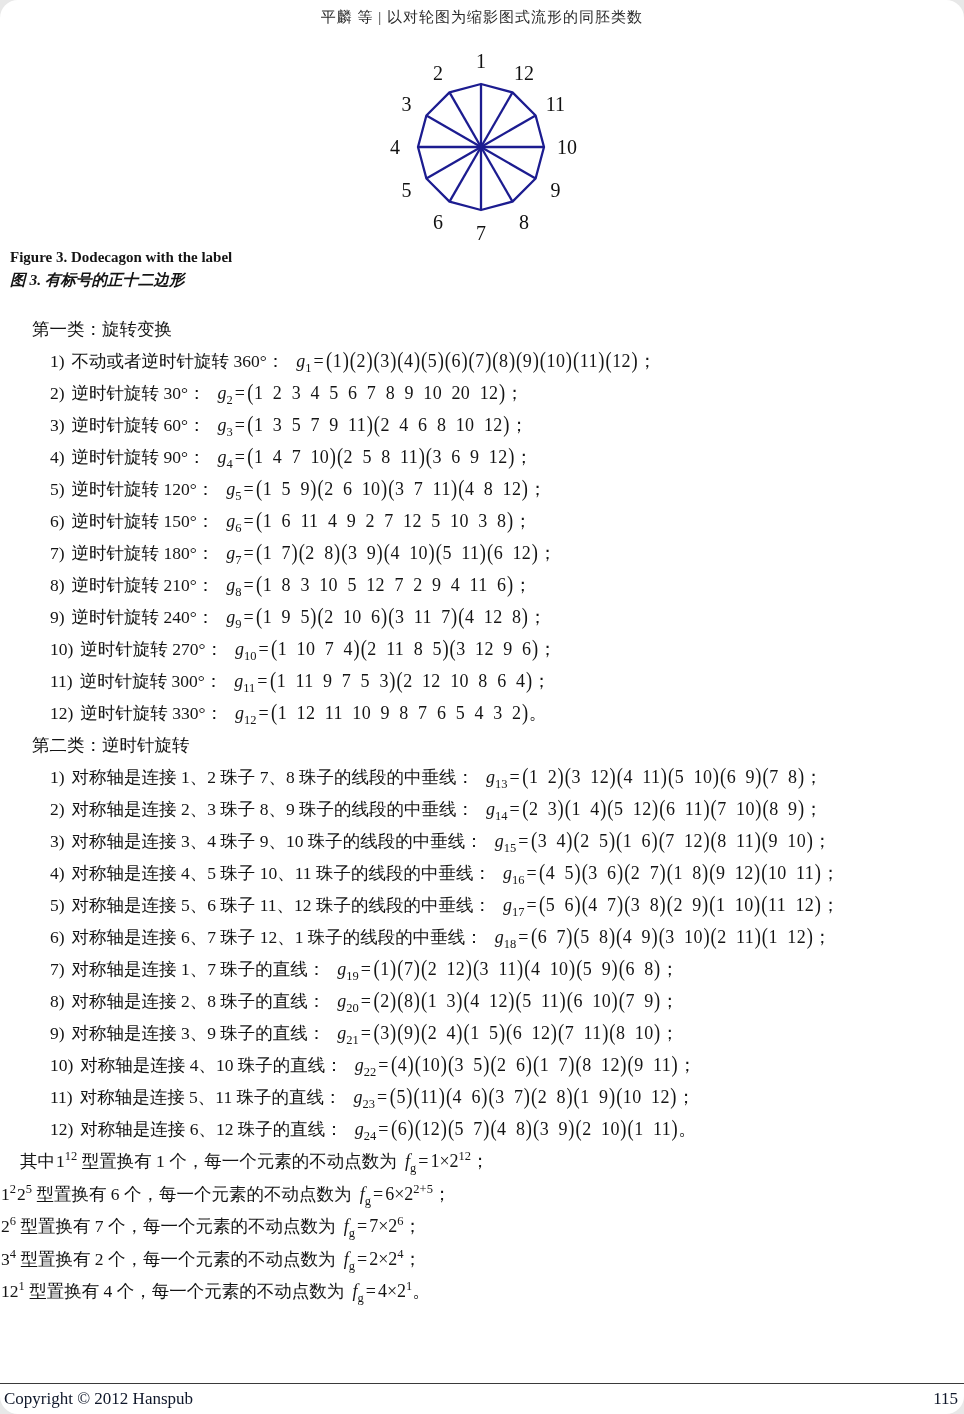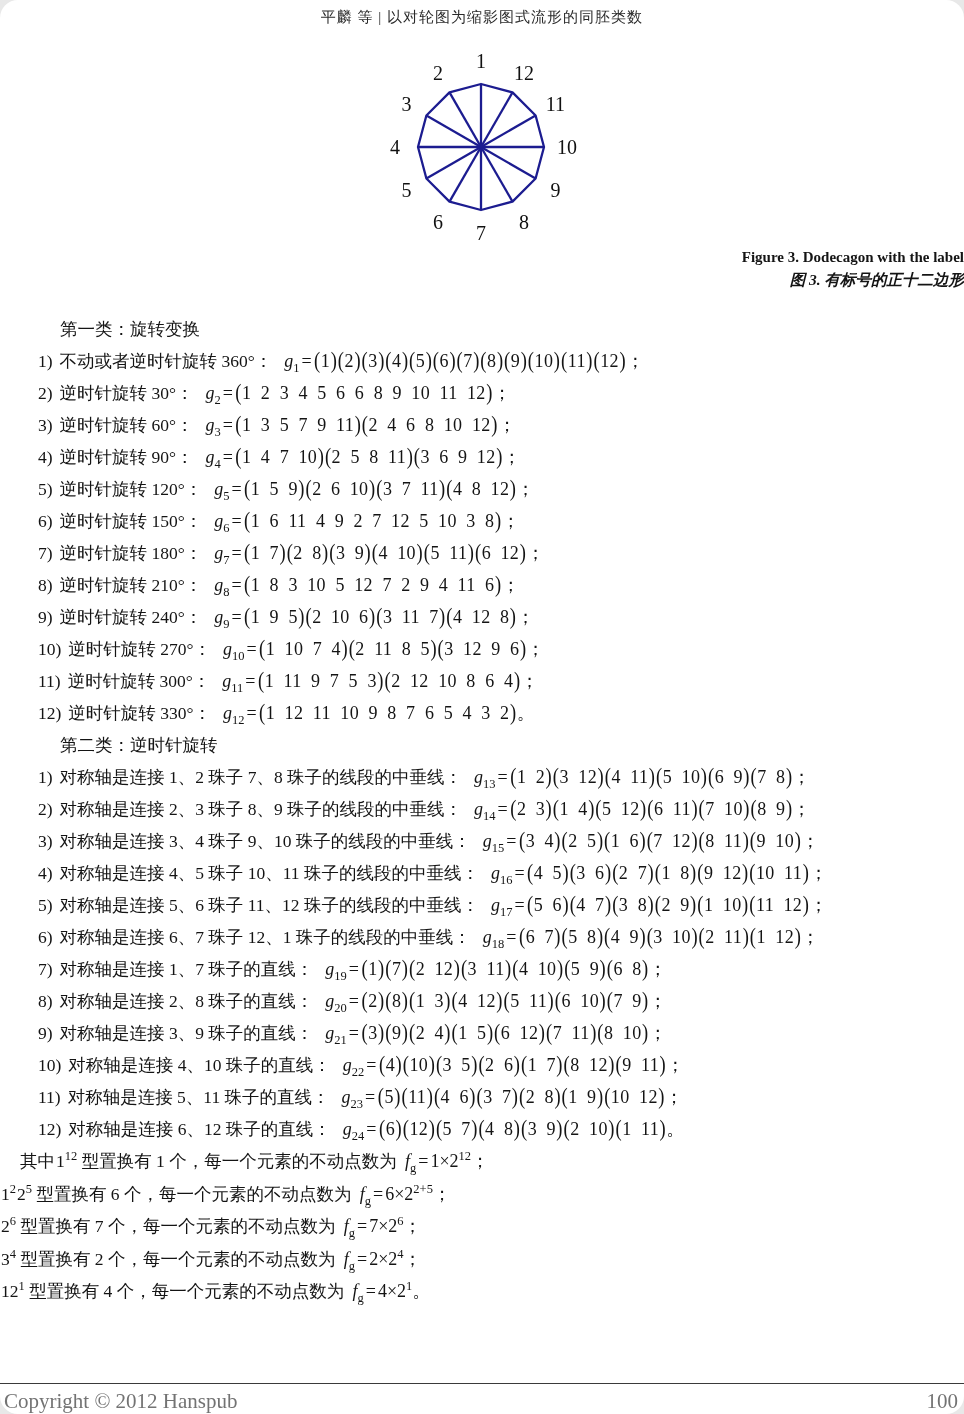--- a/index.html
+++ b/index.html
@@ -9,43 +9,43 @@
     font-family:"Liberation Serif","DejaVu Serif",serif; color:#141414;border-radius:18px;
   }
   .running-head {
     padding-top:8px; text-align:center; font-size:15px; color:#2a2a2a;
     letter-spacing:1px;
   }
   .figure-wrap { margin-top:24px; text-align:center; }
   .figure-wrap svg { display:inline-block; }
   .wheel { fill:none; stroke:#1c1c90; stroke-width:2.3px; stroke-linejoin:round; }
   .figure-wrap text { font-family:"Liberation Serif","DejaVu Serif",serif; font-size:20px; fill:#111; }
-  .caption { margin-top:2px; text-align:right; font-weight:bold; }
+  .caption { margin-top:2px; text-align:left; font-weight:bold;padding-left:10px; }
   .caption-en { font-size:15px; }
   .caption-zh { font-size:15.5px; margin-top:4px;font-style:italic; }
   .body { margin-top:22px; font-size:17.5px; }
-  .sec-heading { line-height:32px; padding-left:60px; }
-  .perm-line { line-height:32px; padding-left:38px; white-space:nowrap; }
+  .sec-heading { line-height:32px; padding-left:32px; }
+  .perm-line { line-height:32px; padding-left:50px; white-space:nowrap; }
   .num { margin-right:7px; }
   .math { margin-left:12px; font-size:18px; white-space:nowrap; }
   .gsym { font-style:italic; font-family:"Liberation Serif","DejaVu Serif",serif; }
   sub { font-size:12.5px; line-height:0; }
   sup { font-size:12.5px; line-height:0; }
   .mparen { display:inline-block; transform:scaleY(1.22); font-size:18.5px; padding:0 0.5px; }
   .cyc { letter-spacing:0.4px; }
   .eq { padding:0 2px; }
   .summary-line { line-height:32.5px; white-space:nowrap; }
   .summary-line.first { padding-left:20px; }
   .summary-line.cont { }
   .summary-line .math { margin-left:4px; }
   .tb { margin-left:1px; }
   .footer {
     position:absolute; left:0; top:1383px; width:100%; box-sizing:border-box;
     border-top:1px solid #3a3a3a; padding:5px 6px 0 4px;
-    display:flex; justify-content:space-between; font-size:21px; color:#737373;
+    display:flex; justify-content:space-between; font-size:17px; color:#0f172a;
   }
 </style>
 </head>
 <body>
 
 <div class="page">
 
   <div class="running-head">平麟 等 | 以对轮图为缩影图式流形的同胚类数</div>
 
   <div class="figure-wrap">
@@ -80,21 +80,21 @@
 
   <div class="caption">
     <div class="caption-en">Figure 3. Dodecagon with the label</div>
     <div class="caption-zh">图 3. 有标号的正十二边形</div>
   </div>
 
   <div class="body">
     <div class="sec-heading">第一类：旋转变换</div>
     <div>
         <div class="perm-line"><span class="num">1)</span><span class="desc">不动或者逆时针旋转 360°：</span><span class="math"><i class="gsym">g</i><sub>1</sub><span class="eq">=</span><span class="mparen">(</span><span class="cyc">1</span><span class="mparen">)</span><span class="mparen">(</span><span class="cyc">2</span><span class="mparen">)</span><span class="mparen">(</span><span class="cyc">3</span><span class="mparen">)</span><span class="mparen">(</span><span class="cyc">4</span><span class="mparen">)</span><span class="mparen">(</span><span class="cyc">5</span><span class="mparen">)</span><span class="mparen">(</span><span class="cyc">6</span><span class="mparen">)</span><span class="mparen">(</span><span class="cyc">7</span><span class="mparen">)</span><span class="mparen">(</span><span class="cyc">8</span><span class="mparen">)</span><span class="mparen">(</span><span class="cyc">9</span><span class="mparen">)</span><span class="mparen">(</span><span class="cyc">10</span><span class="mparen">)</span><span class="mparen">(</span><span class="cyc">11</span><span class="mparen">)</span><span class="mparen">(</span><span class="cyc">12</span><span class="mparen">)</span><span class="end">；</span></span></div>
-        <div class="perm-line"><span class="num">2)</span><span class="desc">逆时针旋转 30°：</span><span class="math"><i class="gsym">g</i><sub>2</sub><span class="eq">=</span><span class="mparen">(</span><span class="cyc">1 2 3 4 5 6 6 8 9 10 11 12</span><span class="mparen">)</span><span class="end">；</span></span></div>
+        <div class="perm-line"><span class="num">2)</span><span class="desc">逆时针旋转 30°：</span><span class="math"><i class="gsym">g</i><sub>2</sub><span class="eq">=</span><span class="mparen">(</span><span class="cyc">1 2 3 4 5 6 7 8 9 10 20 12</span><span class="mparen">)</span><span class="end">；</span></span></div>
         <div class="perm-line"><span class="num">3)</span><span class="desc">逆时针旋转 60°：</span><span class="math"><i class="gsym">g</i><sub>3</sub><span class="eq">=</span><span class="mparen">(</span><span class="cyc">1 3 5 7 9 11</span><span class="mparen">)</span><span class="mparen">(</span><span class="cyc">2 4 6 8 10 12</span><span class="mparen">)</span><span class="end">；</span></span></div>
         <div class="perm-line"><span class="num">4)</span><span class="desc">逆时针旋转 90°：</span><span class="math"><i class="gsym">g</i><sub>4</sub><span class="eq">=</span><span class="mparen">(</span><span class="cyc">1 4 7 10</span><span class="mparen">)</span><span class="mparen">(</span><span class="cyc">2 5 8 11</span><span class="mparen">)</span><span class="mparen">(</span><span class="cyc">3 6 9 12</span><span class="mparen">)</span><span class="end">；</span></span></div>
         <div class="perm-line"><span class="num">5)</span><span class="desc">逆时针旋转 120°：</span><span class="math"><i class="gsym">g</i><sub>5</sub><span class="eq">=</span><span class="mparen">(</span><span class="cyc">1 5 9</span><span class="mparen">)</span><span class="mparen">(</span><span class="cyc">2 6 10</span><span class="mparen">)</span><span class="mparen">(</span><span class="cyc">3 7 11</span><span class="mparen">)</span><span class="mparen">(</span><span class="cyc">4 8 12</span><span class="mparen">)</span><span class="end">；</span></span></div>
         <div class="perm-line"><span class="num">6)</span><span class="desc">逆时针旋转 150°：</span><span class="math"><i class="gsym">g</i><sub>6</sub><span class="eq">=</span><span class="mparen">(</span><span class="cyc">1 6 11 4 9 2 7 12 5 10 3 8</span><span class="mparen">)</span><span class="end">；</span></span></div>
         <div class="perm-line"><span class="num">7)</span><span class="desc">逆时针旋转 180°：</span><span class="math"><i class="gsym">g</i><sub>7</sub><span class="eq">=</span><span class="mparen">(</span><span class="cyc">1 7</span><span class="mparen">)</span><span class="mparen">(</span><span class="cyc">2 8</span><span class="mparen">)</span><span class="mparen">(</span><span class="cyc">3 9</span><span class="mparen">)</span><span class="mparen">(</span><span class="cyc">4 10</span><span class="mparen">)</span><span class="mparen">(</span><span class="cyc">5 11</span><span class="mparen">)</span><span class="mparen">(</span><span class="cyc">6 12</span><span class="mparen">)</span><span class="end">；</span></span></div>
         <div class="perm-line"><span class="num">8)</span><span class="desc">逆时针旋转 210°：</span><span class="math"><i class="gsym">g</i><sub>8</sub><span class="eq">=</span><span class="mparen">(</span><span class="cyc">1 8 3 10 5 12 7 2 9 4 11 6</span><span class="mparen">)</span><span class="end">；</span></span></div>
         <div class="perm-line"><span class="num">9)</span><span class="desc">逆时针旋转 240°：</span><span class="math"><i class="gsym">g</i><sub>9</sub><span class="eq">=</span><span class="mparen">(</span><span class="cyc">1 9 5</span><span class="mparen">)</span><span class="mparen">(</span><span class="cyc">2 10 6</span><span class="mparen">)</span><span class="mparen">(</span><span class="cyc">3 11 7</span><span class="mparen">)</span><span class="mparen">(</span><span class="cyc">4 12 8</span><span class="mparen">)</span><span class="end">；</span></span></div>
         <div class="perm-line"><span class="num">10)</span><span class="desc">逆时针旋转 270°：</span><span class="math"><i class="gsym">g</i><sub>10</sub><span class="eq">=</span><span class="mparen">(</span><span class="cyc">1 10 7 4</span><span class="mparen">)</span><span class="mparen">(</span><span class="cyc">2 11 8 5</span><span class="mparen">)</span><span class="mparen">(</span><span class="cyc">3 12 9 6</span><span class="mparen">)</span><span class="end">；</span></span></div>
         <div class="perm-line"><span class="num">11)</span><span class="desc">逆时针旋转 300°：</span><span class="math"><i class="gsym">g</i><sub>11</sub><span class="eq">=</span><span class="mparen">(</span><span class="cyc">1 11 9 7 5 3</span><span class="mparen">)</span><span class="mparen">(</span><span class="cyc">2 12 10 8 6 4</span><span class="mparen">)</span><span class="end">；</span></span></div>
         <div class="perm-line"><span class="num">12)</span><span class="desc">逆时针旋转 330°：</span><span class="math"><i class="gsym">g</i><sub>12</sub><span class="eq">=</span><span class="mparen">(</span><span class="cyc">1 12 11 10 9 8 7 6 5 4 3 2</span><span class="mparen">)</span><span class="end">。</span></span></div>
@@ -118,16 +118,16 @@
         <div class="summary-line first"><span>其中</span><span class="tb">1</span><sup>12</sup><span> 型置换有 1 个，每一个元素的不动点数为 </span><span class="math"><i class="gsym">f</i><sub>g</sub><span class="eq">=</span><span>1×2</span><sup>12</sup><span class="end">；</span></span></div>
         <div class="summary-line cont"><span class="tb">1</span><sup>2</sup><span class="tb">2</span><sup>5</sup><span> 型置换有 6 个，每一个元素的不动点数为 </span><span class="math"><i class="gsym">f</i><sub>g</sub><span class="eq">=</span><span>6×2</span><sup>2+5</sup><span class="end">；</span></span></div>
         <div class="summary-line cont"><span class="tb">2</span><sup>6</sup><span> 型置换有 7 个，每一个元素的不动点数为 </span><span class="math"><i class="gsym">f</i><sub>g</sub><span class="eq">=</span><span>7×2</span><sup>6</sup><span class="end">；</span></span></div>
         <div class="summary-line cont"><span class="tb">3</span><sup>4</sup><span> 型置换有 2 个，每一个元素的不动点数为 </span><span class="math"><i class="gsym">f</i><sub>g</sub><span class="eq">=</span><span>2×2</span><sup>4</sup><span class="end">；</span></span></div>
         <div class="summary-line cont"><span class="tb">12</span><sup>1</sup><span> 型置换有 4 个，每一个元素的不动点数为 </span><span class="math"><i class="gsym">f</i><sub>g</sub><span class="eq">=</span><span>4×2</span><sup>1</sup><span class="end">。</span></span></div>
       </div>
   </div>
 
   <div class="footer">
     <span>Copyright © 2012 Hanspub</span>
-    <span>100</span>
+    <span>115</span>
   </div>
 
 </div>
 
 </body></html>

